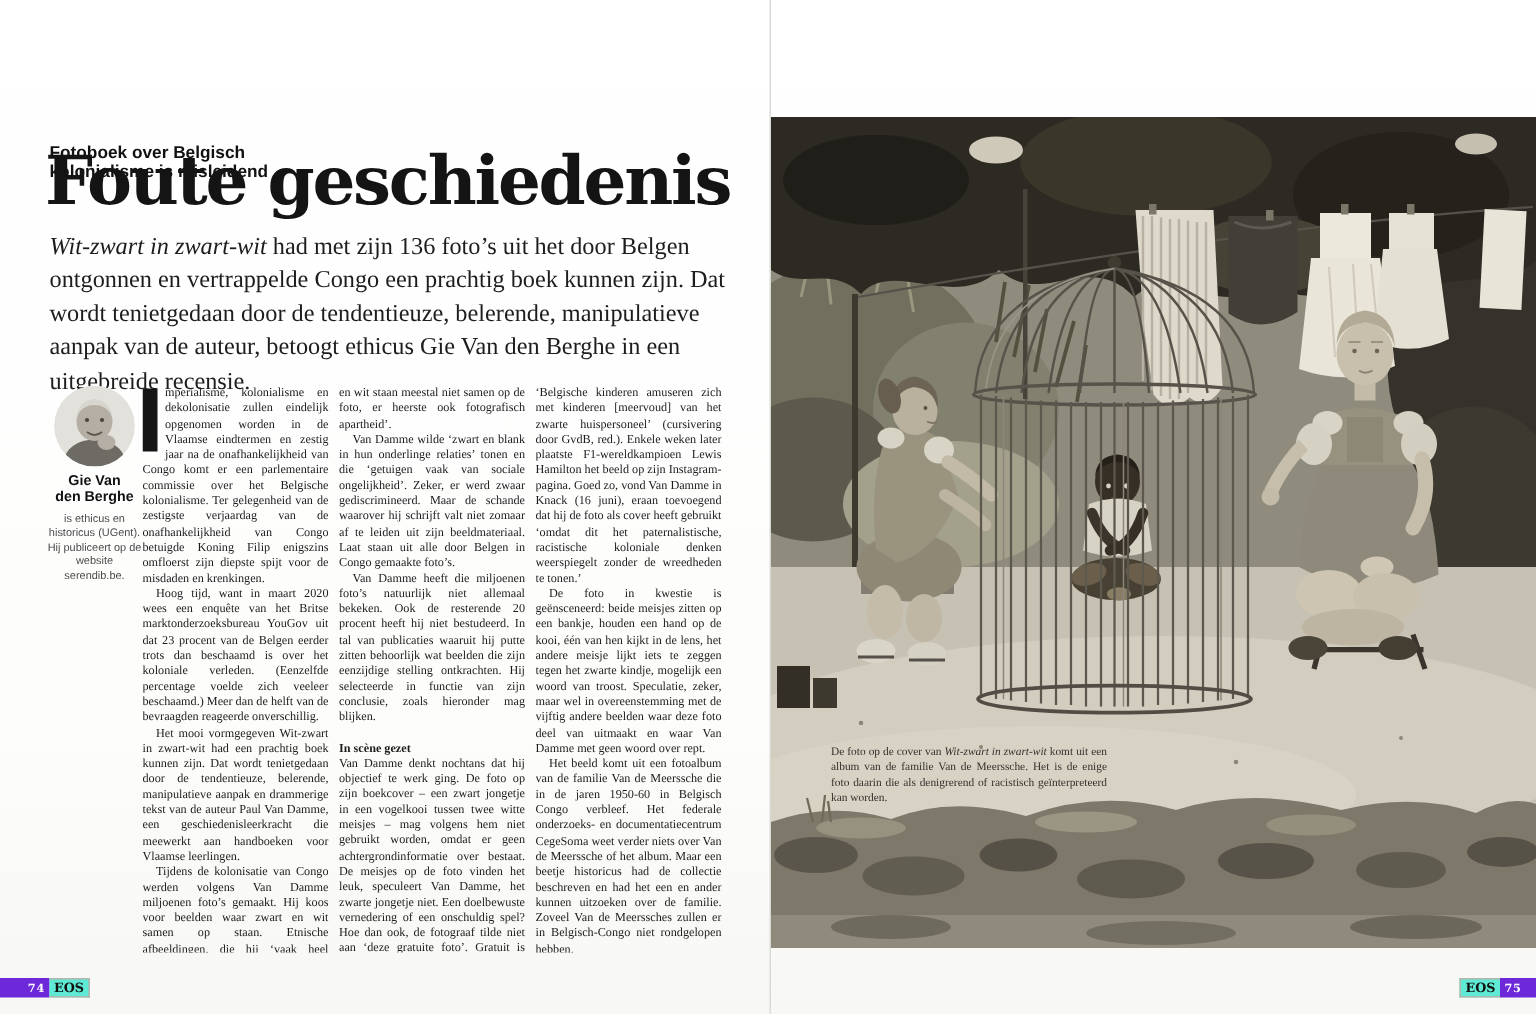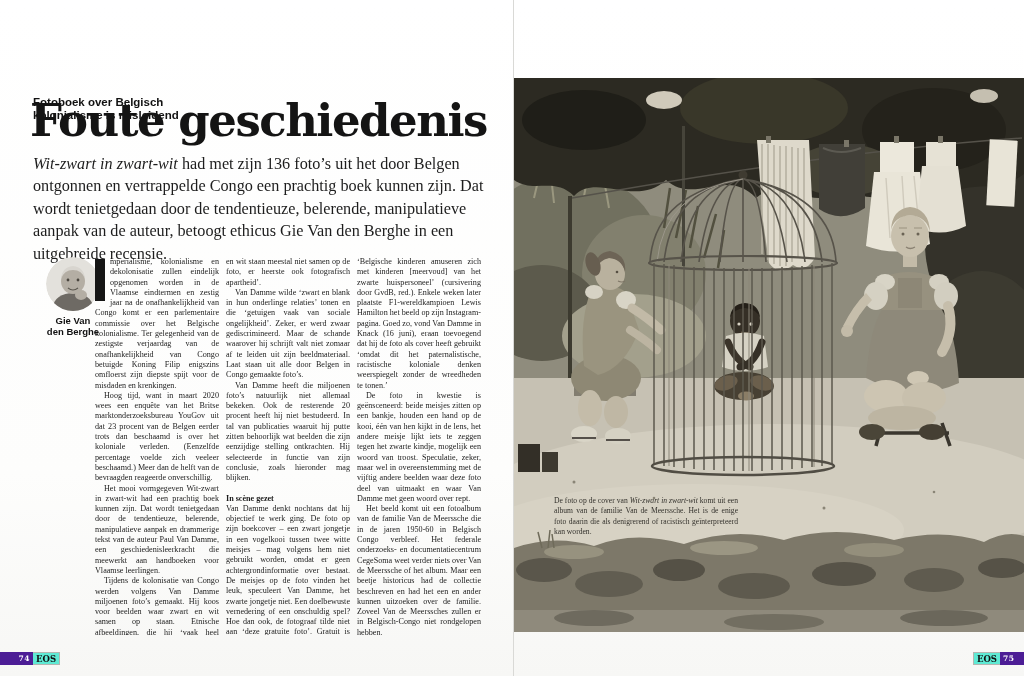--- a/index.html
+++ b/index.html
@@ -14,21 +14,21 @@
   .kicker{position:absolute;left:33px;top:96px;width:220px;
     font-family:"Liberation Sans",sans-serif;font-weight:bold;
     font-size:11.5px;line-height:12.5px;color:#111;}
   .headline{position:absolute;left:30px;top:98px;width:480px;
     font-family:"DejaVu Serif",serif;font-weight:800;
     font-size:45px;line-height:46px;letter-spacing:-1.5px;color:#141414;}
   .intro{position:absolute;left:33px;top:153px;width:470px;
     font-size:16.2px;line-height:22.4px;color:#1d1d1d;}
   .intro .lead-italic{font-style:italic;}
 
-  .bio{position:absolute;left:41px;top:257px;width:64px;text-align:center;}
+  .bio{position:absolute;left:31px;top:257px;width:64px;text-align:center;}
   .bio .portrait{width:54px;height:54px;border-radius:50%;overflow:hidden;margin:0 auto;display:block;}
   .bio .name{margin-top:5px;font-family:"Liberation Sans",sans-serif;
     font-weight:bold;font-size:9.5px;line-height:10.5px;color:#111;}
   .bio .desc{margin-top:4px;font-family:"Liberation Sans",sans-serif;
     font-size:7.3px;line-height:9.4px;color:#4a4a4a;}
 
   .cols{position:absolute;left:95px;top:257px;width:386px;height:378px;
     display:flex;gap:7px;overflow:hidden;}
   .col{width:124px;height:378px;overflow:hidden;}
   .col p{margin:0;font-size:8.15px;line-height:10.3px;text-align:justify;color:#1c1c1c;}
@@ -43,21 +43,21 @@
   .photo svg{display:block;}
   .caption{position:absolute;left:40px;top:418px;width:184px;
     font-size:7.6px;line-height:10.3px;color:#33312c;text-align:justify;}
   .caption .it{font-style:italic;}
 
   
   .folio{position:absolute;top:652px;height:13px;display:flex;align-items:stretch;
     font-family:"DejaVu Serif",serif;font-weight:bold;font-size:8.5px;}
   .folio-left{left:0;}
   .folio-right{right:0;}
-  .folio .bar{background:#4c1d95;color:#fff;display:flex;align-items:center;
+  .folio .bar{background:#6d28d9;color:#fff;display:flex;align-items:center;
     font-size:7.5px;letter-spacing:0.5px;}
   .folio-left .bar{width:30px;justify-content:flex-end;padding-right:3px;}
   .folio-right .bar{width:21px;justify-content:flex-start;padding-left:3px;}
   .folio .brand{border:1px solid #b5b5b0;border-left:none;background:#5eead4;color:#111;
     display:flex;align-items:center;padding:0 3px;}
   .folio-right .brand{border:1px solid #b5b5b0;border-right:none;}
 </style>
 </head>
 <body>
 
@@ -84,20 +84,21 @@
       <circle cx="22" cy="23" r="1.4" fill="#4a463f"></circle>
       <circle cx="32" cy="23" r="1.4" fill="#4a463f"></circle>
       <path d="M22,31 Q27,35 32,31" stroke="#5c5850" stroke-width="1.2" fill="none"></path>
       <ellipse cx="35" cy="38" rx="6" ry="5" fill="#b4aea4"></ellipse>
     </svg>
   </span>
   <div class="name">
     <div>Gie Van</div>
     <div>den Berghe</div>
   </div>
+  <div class="desc">is ethicus en historicus (UGent). Hij publiceert op de website serendib.be.</div>
 </div>
 
 <div class="cols">
   <div class="col">
     <p><span class="dropcap">I</span><span>mperialisme, kolonialisme en dekolonisatie zullen eindelijk opgenomen worden in de Vlaamse eindtermen en zestig jaar na de onafhankelijkheid van Congo komt er een parlementaire commissie over het Belgische kolonialisme. Ter gelegenheid van de zestigste verjaardag van de onafhankelijkheid van Congo betuigde Koning Filip enigszins omfloerst zijn diepste spijt voor de misdaden en krenkingen.</span></p>
     <p class="ind">Hoog tijd, want in maart 2020 wees een enquête van het Britse marktonderzoeksbureau YouGov uit dat 23 procent van de Belgen eerder trots dan beschaamd is over het koloniale verleden. (Eenzelfde percentage voelde zich veeleer beschaamd.) Meer dan de helft van de bevraagden reageerde onverschillig.</p>
     <p class="ind">Het mooi vormgegeven Wit-zwart in zwart-wit had een prachtig boek kunnen zijn. Dat wordt tenietgedaan door de tendentieuze, belerende, manipulatieve aanpak en drammerige tekst van de auteur Paul Van Damme, een geschiedenisleerkracht die meewerkt aan handboeken voor Vlaamse leerlingen.</p>
     <p class="ind">Tijdens de kolonisatie van Congo werden volgens Van Damme miljoenen foto’s gemaakt. Hij koos voor beelden waar zwart en wit samen op staan. Etnische afbeeldingen, die hij ‘vaak heel erotisch getint’ vindt, en ‘idyllische beelden genre negertje voor zijn hut’ liet hij links liggen. Zo kon hij 80 procent van de collectie aan de kant schuiven, ‘want zwart</p>
   </div>
   <div class="col">

